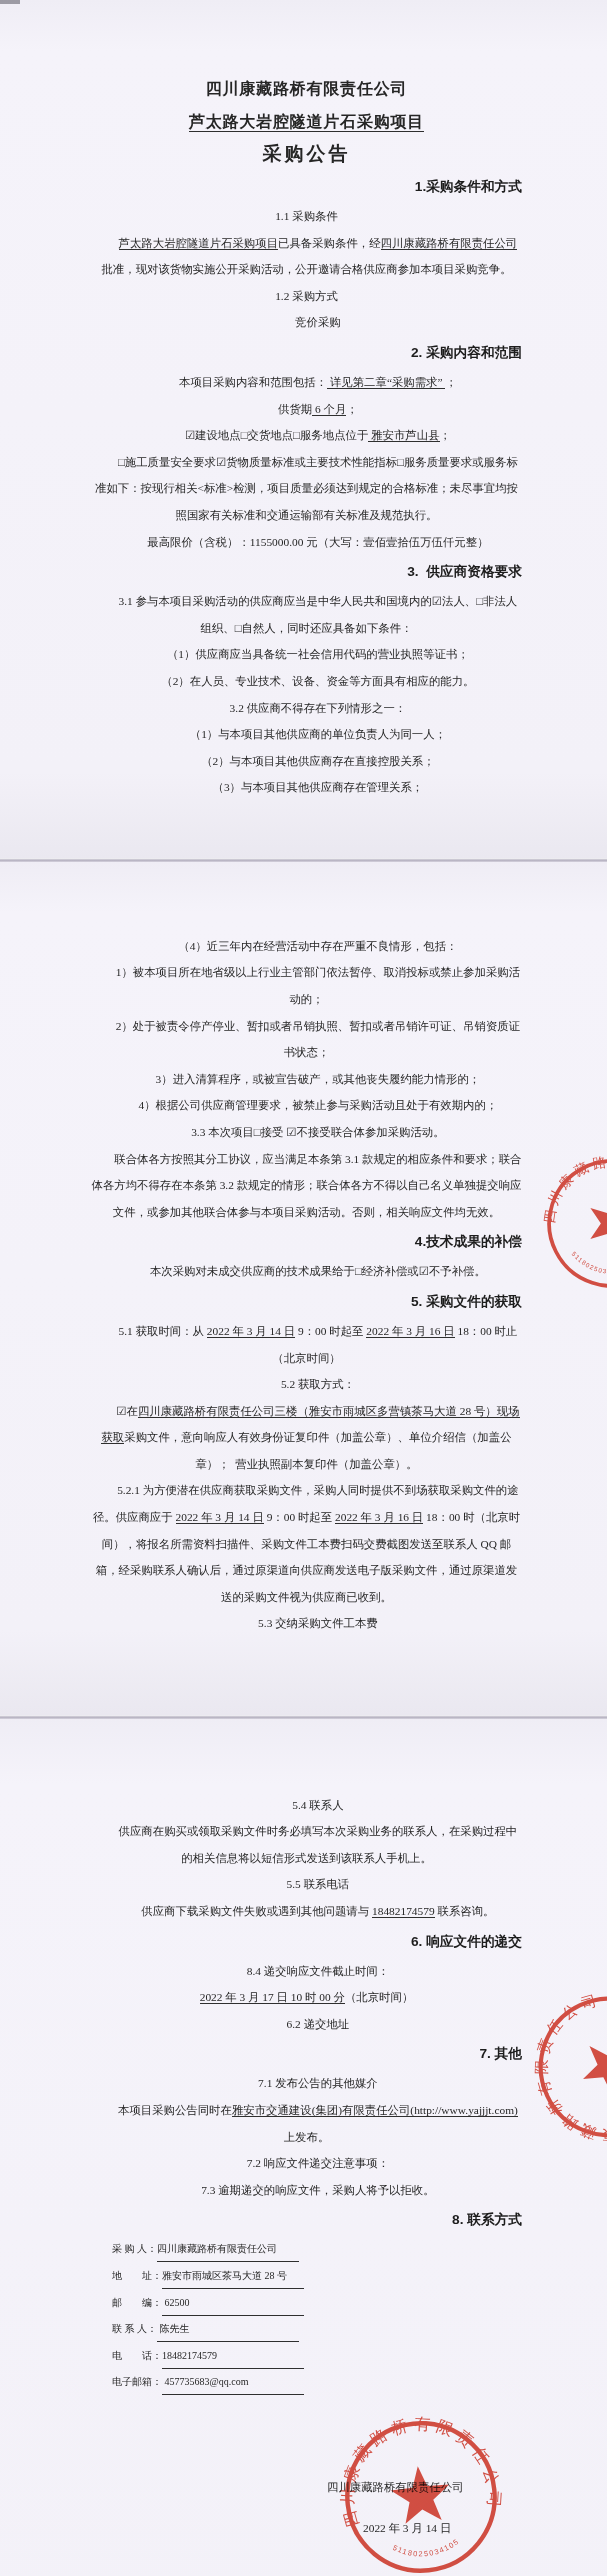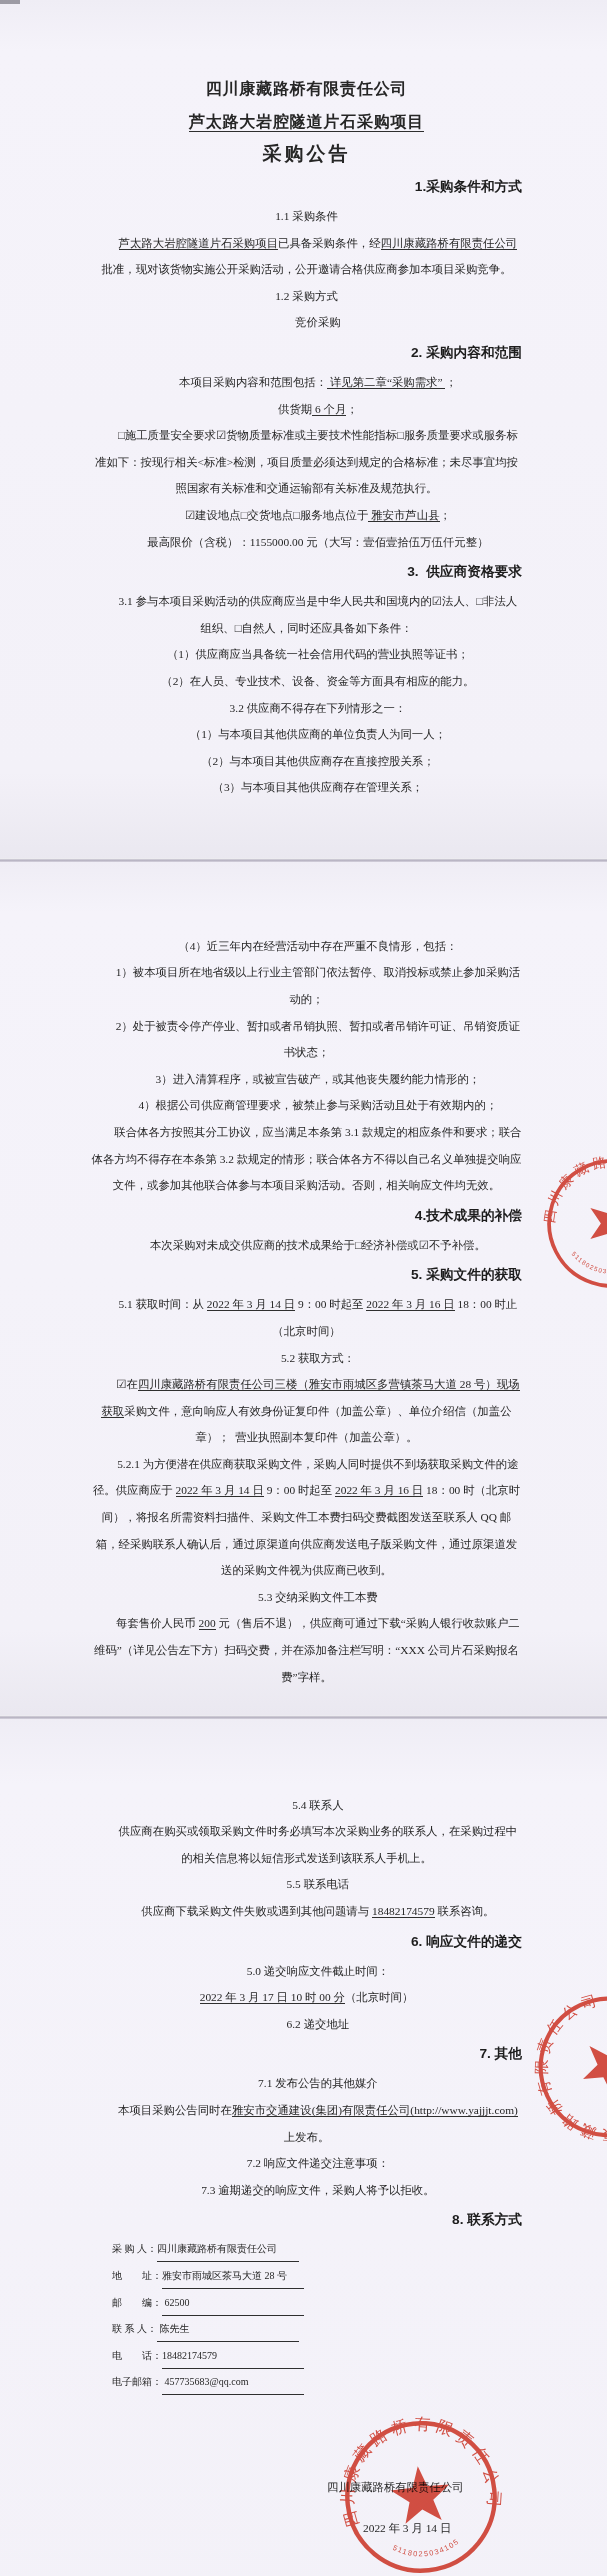--- a/index.html
+++ b/index.html
@@ -59,22 +59,22 @@
 
     <h2 class="sec">1.采购条件和方式</h2>
     <p>1.1 采购条件</p>
     <p class="ind"><span class="u">芦太路大岩腔隧道片石采购项目</span><span>已具备采购条件，经</span><span class="u">四川康藏路桥有限责任公司</span><span>批准，现对该货物实施公开采购活动，公开邀请合格供应商参加本项目采购竞争。</span></p>
     <p>1.2 采购方式</p>
     <p class="ind">竞价采购</p>
 
     <h2 class="sec">2. 采购内容和范围</h2>
     <p class="ind"><span>本项目采购内容和范围包括：</span><span class="u"> 详见第二章“采购需求” </span><span>；</span></p>
     <p class="ind"><span>供货期</span><span class="u"> 6 个月</span><span>；</span></p>
+    <p class="ind"><span>☑建设地点□交货地点□服务地点位于</span><span class="u"> 雅安市芦山县</span><span>；</span></p>
     <p class="ind">□施工质量安全要求☑货物质量标准或主要技术性能指标□服务质量要求或服务标准如下：按现行相关&lt;标准&gt;检测，项目质量必须达到规定的合格标准；未尽事宜均按照国家有关标准和交通运输部有关标准及规范执行。</p>
-    <p class="ind"><span>☑建设地点□交货地点□服务地点位于</span><span class="u"> 雅安市芦山县</span><span>；</span></p>
     <p class="ind">最高限价（含税）：1155000.00 元（大写：壹佰壹拾伍万伍仟元整）</p>
 
     <h2 class="sec">3.  供应商资格要求</h2>
     <p class="ind">3.1 参与本项目采购活动的供应商应当是中华人民共和国境内的☑法人、□非法人组织、□自然人，同时还应具备如下条件：</p>
     <p class="ind">（1）供应商应当具备统一社会信用代码的营业执照等证书；</p>
     <p class="ind">（2）在人员、专业技术、设备、资金等方面具有相应的能力。</p>
     <p class="ind">3.2 供应商不得存在下列情形之一：</p>
     <p class="ind">（1）与本项目其他供应商的单位负责人为同一人；</p>
     <p class="ind">（2）与本项目其他供应商存在直接控股关系；</p>
     <p class="ind">（3）与本项目其他供应商存在管理关系；</p>
@@ -83,32 +83,32 @@
 
 <div class="page-gap"></div>
 
 <div class="page" style="height:853px;">
   <div class="content pt2">
     <p class="ind">（4）近三年内在经营活动中存在严重不良情形，包括：</p>
     <p class="ind">1）被本项目所在地省级以上行业主管部门依法暂停、取消投标或禁止参加采购活动的；</p>
     <p class="ind">2）处于被责令停产停业、暂扣或者吊销执照、暂扣或者吊销许可证、吊销资质证书状态；</p>
     <p class="ind">3）进入清算程序，或被宣告破产，或其他丧失履约能力情形的；</p>
     <p class="ind">4）根据公司供应商管理要求，被禁止参与采购活动且处于有效期内的；</p>
+    <p class="ind">3.3 本次项目□接受 ☑不接受联合体参加采购活动。</p>
     <p class="ind">联合体各方按照其分工协议，应当满足本条第 3.1 款规定的相应条件和要求；联合体各方均不得存在本条第 3.2 款规定的情形；联合体各方不得以自己名义单独提交响应文件，或参加其他联合体参与本项目采购活动。否则，相关响应文件均无效。</p>
 
     <h2 class="sec">4.技术成果的补偿</h2>
     <p class="ind">本次采购对未成交供应商的技术成果给于□经济补偿或☑不予补偿。</p>
 
     <h2 class="sec">5. 采购文件的获取</h2>
     <p class="ind"><span>5.1 获取时间：从 </span><span class="u">2022 年 3 月 14 日</span><span> 9：00 时起至 </span><span class="u">2022 年 3 月 16 日</span><span> 18：00 时止（北京时间）</span></p>
     <p class="ind">5.2 获取方式：</p>
     <p class="ind"><span>☑在</span><span class="u">四川康藏路桥有限责任公司三楼（雅安市雨城区多营镇茶马大道 28 号）现场获取</span><span>采购文件，意向响应人有效身份证复印件（加盖公章）、单位介绍信（加盖公章）；  营业执照副本复印件（加盖公章）。</span></p>
     <p class="ind"><span>5.2.1 为方便潜在供应商获取采购文件，采购人同时提供不到场获取采购文件的途径。供应商应于 </span><span class="u">2022 年 3 月 14 日</span><span> 9：00 时起至 </span><span class="u">2022 年 3 月 16 日</span><span> 18：00 时（北京时间），将报名所需资料扫描件、采购文件工本费扫码交费截图发送至联系人 QQ 邮箱，经采购联系人确认后，通过原渠道向供应商发送电子版采购文件，通过原渠道发送的采购文件视为供应商已收到。</span></p>
     <p class="ind">5.3 交纳采购文件工本费</p>
-    <p class="ind"><span>每套售价人民币 </span><span class="u">200</span><span> 元（售后不退），供应商可通过下载“采购人银行收款账户二维码”（详见公告左下方）扫码交费，并在添加备注栏写明：“XXX 公司片石采购报名费”字样。</span></p>
   </div>
 
   <div class="stamp" style="left:543px;top:293px;transform:rotate(18deg);">
     <svg width="137" height="137" viewBox="-110 -110 220 220">
       <circle cx="0" cy="0" r="100" fill="none" stroke="#d84334" stroke-width="6"></circle>
       <polygon points="0,-42 10,-13.8 39.9,-13 16.2,5.3 24.7,34 0,17 -24.7,34 -16.2,5.3 -39.9,-13 -10,-13.8" fill="#d84334"></polygon>
       <path id="arcT1" d="M -70,60 A 92,92 0 1 1 70,60" fill="none"></path>
       <path id="arcB1" d="M -52,62 A 82,82 0 0 0 52,62" fill="none"></path>
       <text class="stamp-text" fill="#d84334" font-size="22" letter-spacing="7"><textPath href="#arcT1" startOffset="50%" text-anchor="middle">四川康藏路桥有限责任公司</textPath></text>
       <text class="stamp-text" fill="#d84334" font-size="10" letter-spacing="2"><textPath href="#arcB1" startOffset="50%" text-anchor="middle">5118025034105</textPath></text>
@@ -119,21 +119,21 @@
 <div class="page-gap"></div>
 
 <div class="page" style="height:1068px;">
   <div class="content pt3">
     <p class="ind">5.4 联系人</p>
     <p class="ind">供应商在购买或领取采购文件时务必填写本次采购业务的联系人，在采购过程中的相关信息将以短信形式发送到该联系人手机上。</p>
     <p class="ind">5.5 联系电话</p>
     <p class="ind"><span>供应商下载采购文件失败或遇到其他问题请与 </span><span class="u">18482174579</span><span> 联系咨询。</span></p>
 
     <h2 class="sec">6. 响应文件的递交</h2>
-    <p class="ind">5.0 递交响应文件截止时间：</p>
+    <p class="ind">8.4 递交响应文件截止时间：</p>
     <p><span class="u">2022 年 3 月 17 日 10 时 00 分</span><span>（北京时间）</span></p>
     <p class="ind">6.2 递交地址</p>
 
     <h2 class="sec">7. 其他</h2>
     <p class="ind">7.1 发布公告的其他媒介</p>
     <p class="ind"><span>本项目采购公告同时在</span><span class="u">雅安市交通建设(集团)有限责任公司(http://www.yajjjt.com)</span><span>上发布。</span></p>
     <p class="ind">7.2 响应文件递交注意事项：</p>
     <p class="ind">7.3 逾期递交的响应文件，采购人将予以拒收。</p>
 
     <h2 class="sec">8. 联系方式</h2>

